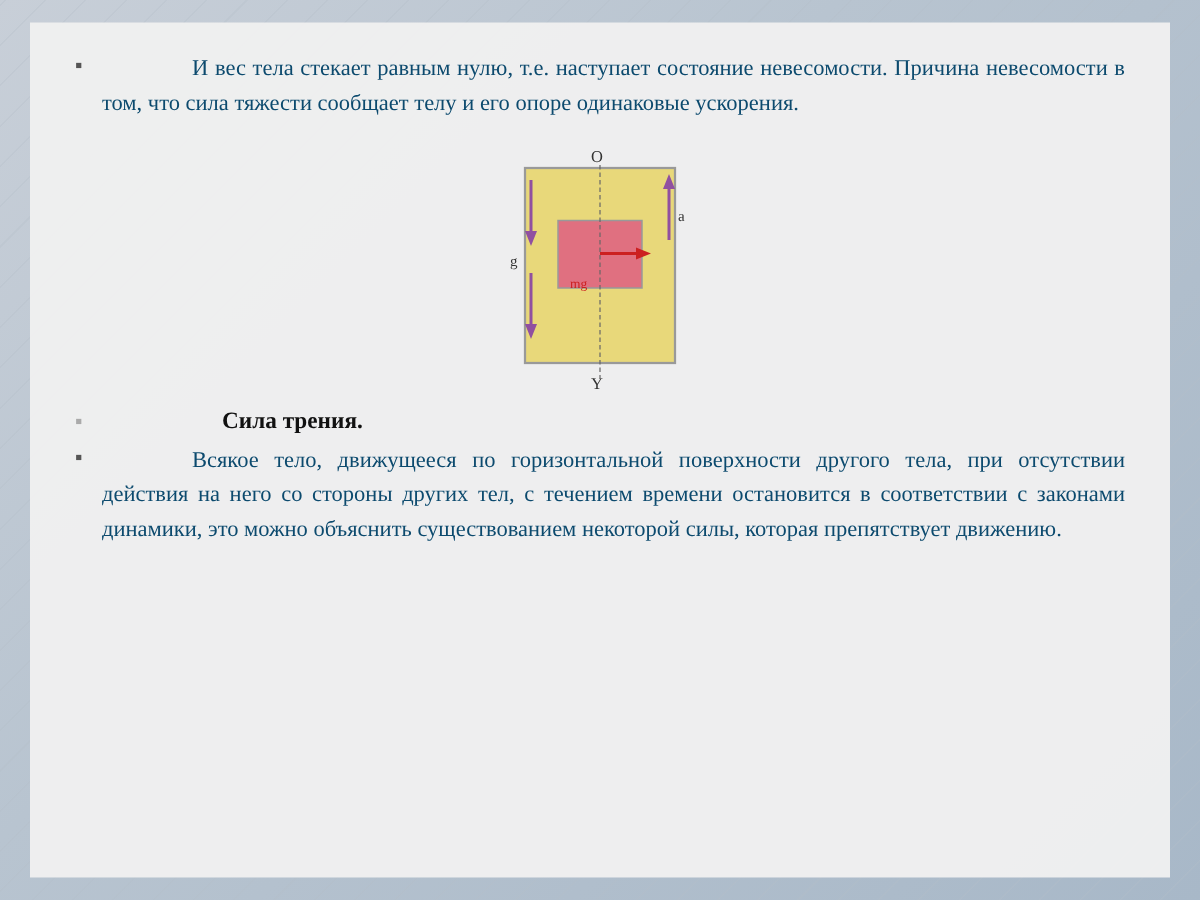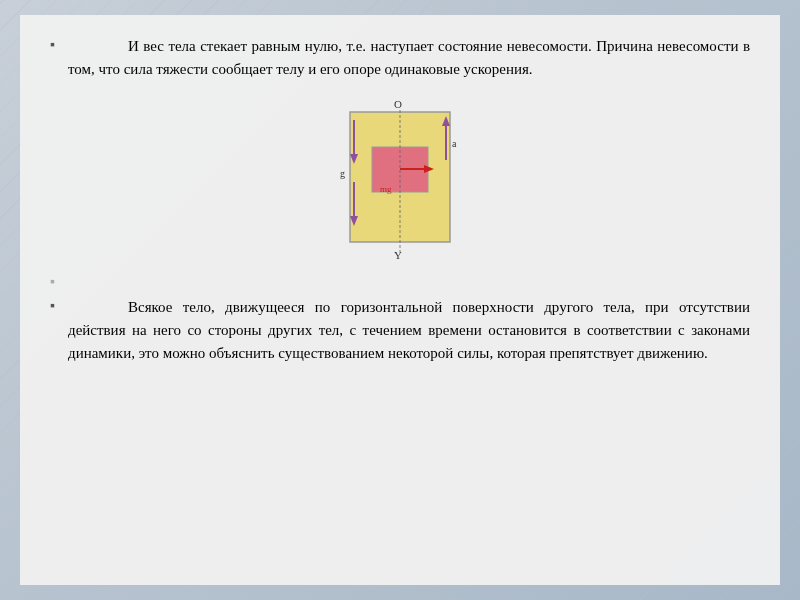--- a/index.html
+++ b/index.html
@@ -49,21 +49,21 @@
       min-width: 18px;
       margin-top: 2px;
       color: #555;
       font-size: 14px;
     }
 
     .text-block {
       flex: 1;
       font-size: 15px;
       line-height: 1.55;
-      color: #000000;
+      color: #0c4a6e;
       text-align: justify;
     }
 
     .text-block p {
       text-align: justify;
     }
 
     .indent {
       display: inline-block;
       width: 60px;
@@ -147,20 +147,23 @@
         <text x="122" y="55" font-size="10" font-family="Times New Roman" fill="#333">a⃗</text>
 
         <line x1="24" y1="90" x2="24" y2="130" stroke="#9050a0" stroke-width="2"></line>
         <polygon points="24,134 20,124 28,124" fill="#9050a0"></polygon>
       </svg>
     </div>
   </div>
 
   <div class="section-heading">
     <div class="bullet-marker" style="color:#aaa;">▪</div>
+    <div>
+      <span class="heading-indent"></span><span class="heading-text">Сила трения.</span>
+    </div>
   </div>
 
   <div class="section">
     <div class="bullet-marker">▪</div>
     <div class="text-block">
       <p><span class="indent"></span><span>Всякое тело, движущееся по горизонтальной поверхности другого тела, при отсутствии действия на него со стороны других тел, с течением времени остановится в соответствии с законами динамики, это можно объяснить существованием некоторой силы, которая препятствует движению.</span></p>
     </div>
   </div>
 
 </div>

